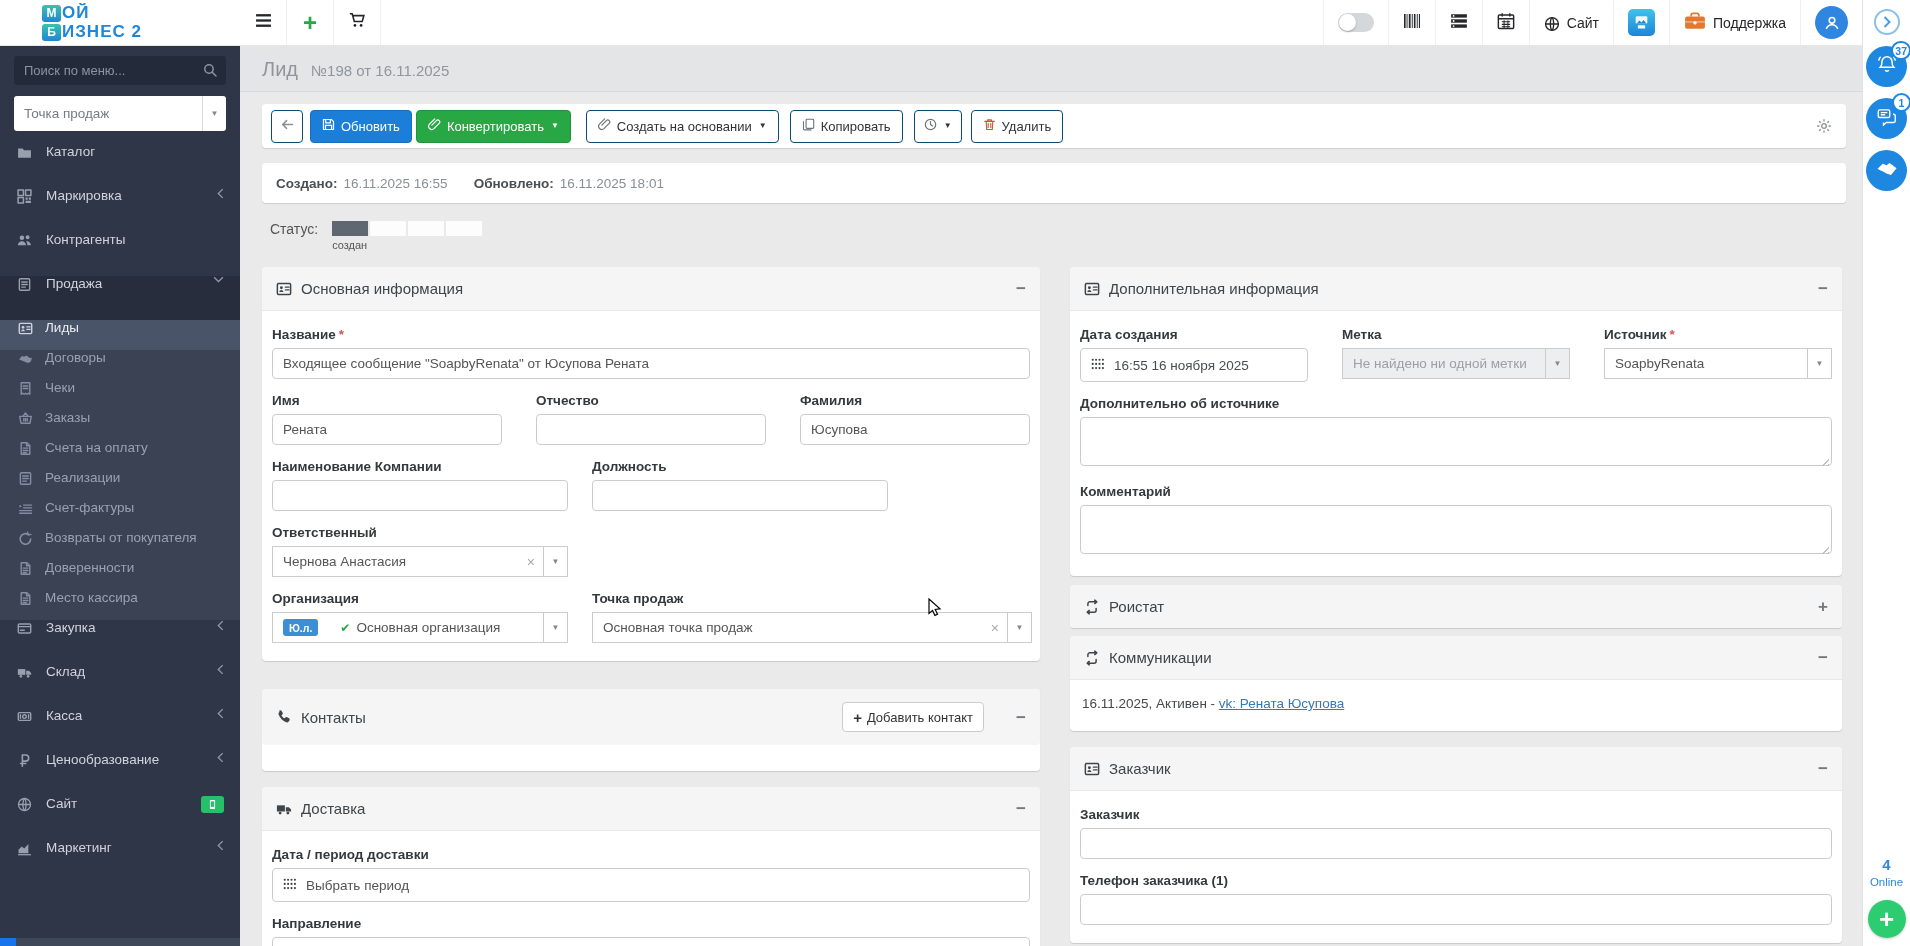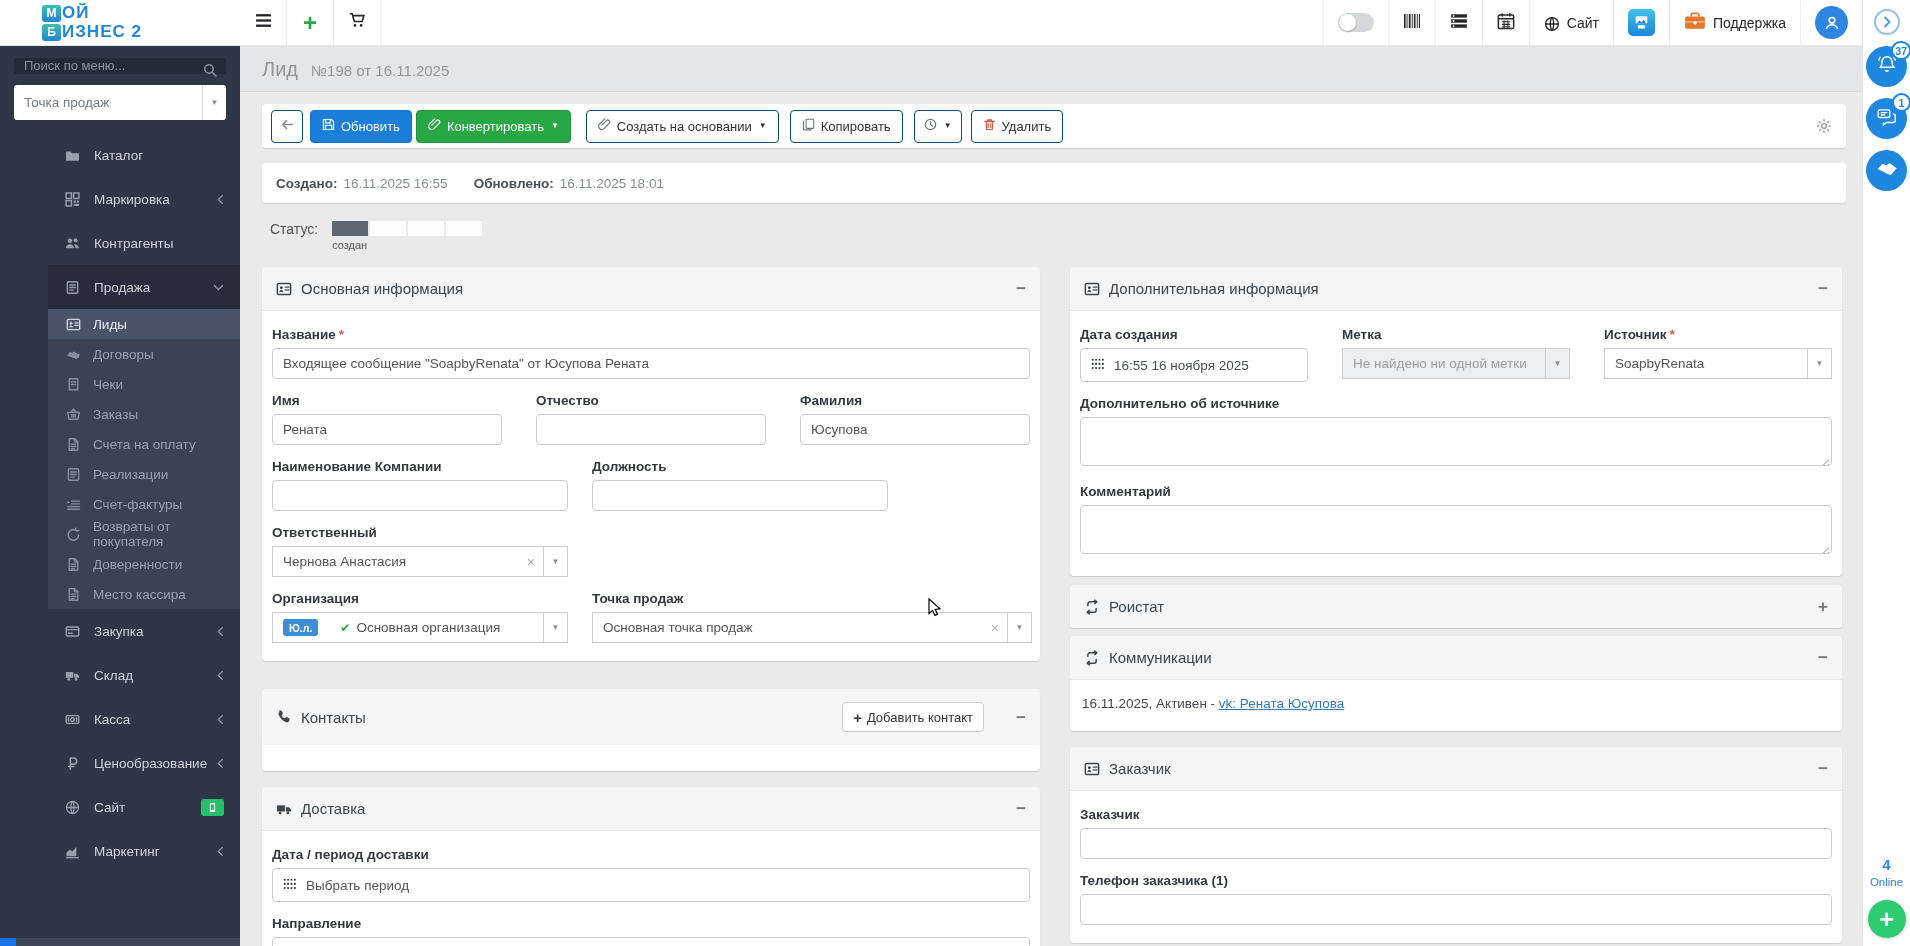--- a/index.html
+++ b/index.html
@@ -33,29 +33,29 @@
   .rail-ic svg { width:24px; height:24px; }
   .rail-badge { position:absolute; top:-5px; right:-4px; min-width:19px; height:19px; border-radius:10px; background:#fff; border:2px solid #1e87e0; color:#1e87e0; font-size:10.5px; font-weight:bold; display:flex; align-items:center; justify-content:center; padding:0 2px; }
   .rail-bottom { margin-top:auto; display:flex; flex-direction:column; align-items:center; padding-bottom:8px; }
   .online-num { color:#2f86e0; font-size:15px; font-weight:bold; }
   .online-lbl { color:#2f86e0; font-size:11.5px; margin-top:3px; }
   .plus-fab { margin-top:12px; width:38px; height:38px; border-radius:50%; background:#2ecc71; color:#fff; font-size:26px; font-weight:bold; display:flex; align-items:center; justify-content:center; cursor:pointer; box-shadow:0 1px 3px rgba(0,0,0,.2); }
 
   
   .sidebar { position:absolute; top:46px; left:0; bottom:0; width:240px; background:#2e3647; z-index:5; }
   .side-search { margin:10px 14px 0; position:relative; }
-  .side-search input { width:100%; height:16px; background:#232a39; border:none; border-radius:3px; color:#cfd4dc; font-size:13px; padding:0 30px 0 10px; font-family:inherit; }
+  .side-search input { width:100%; height:29px; background:#232a39; border:none; border-radius:3px; color:#cfd4dc; font-size:13px; padding:0 30px 0 10px; font-family:inherit; }
   .side-search input::placeholder { color:#8b93a3; }
   .side-search .sicon { position:absolute; right:9px; top:7px; color:#8b93a3; }
   .side-search .sicon svg { width:14px; height:14px; }
   .sp-select { margin:11px 14px 0; height:35px; background:#fff; border-radius:3px; display:flex; align-items:center; overflow:hidden; cursor:pointer; }
   .sp-select .spv { flex:1; padding-left:10px; font-size:13.5px; color:#757b84; }
   .sp-select .spc { width:24px; align-self:stretch; border-left:1px solid #d9d9d9; display:flex; align-items:center; justify-content:center; color:#888; font-size:8px; }
   .menu { margin-top:13px; }
-  .menu-item { display:flex; align-items:center; cursor:pointer;margin-left:48px; }
+  .menu-item { display:flex; align-items:flex-start; cursor:pointer; }
   .menu-item.section { height:44px; padding:0 16px; color:#cfd4dc; font-size:13.5px; }
   .menu-item.section.open { background:#272d3c; }
   .menu-item.sub { height:30px; padding:0 16px 0 18px; background:#3a4254; color:#99a1b1; font-size:13.5px; }
   .menu-item.sub.active { background:#4a5468; color:#e9edf3; }
   .mi-icon { width:17px; height:17px; margin-right:13px; color:#98a0ae; display:flex; align-items:center; justify-content:center; flex:none; }
   .mi-icon svg { width:15px; height:15px; }
   .sub .mi-icon { width:15px; margin-right:12px; color:#848ea0; }
   .sub.active .mi-icon { color:#ccd3de; }
   .chev { margin-left:auto; color:#8f97a6; display:flex; }
   .chev svg { width:7px; height:11px; }

